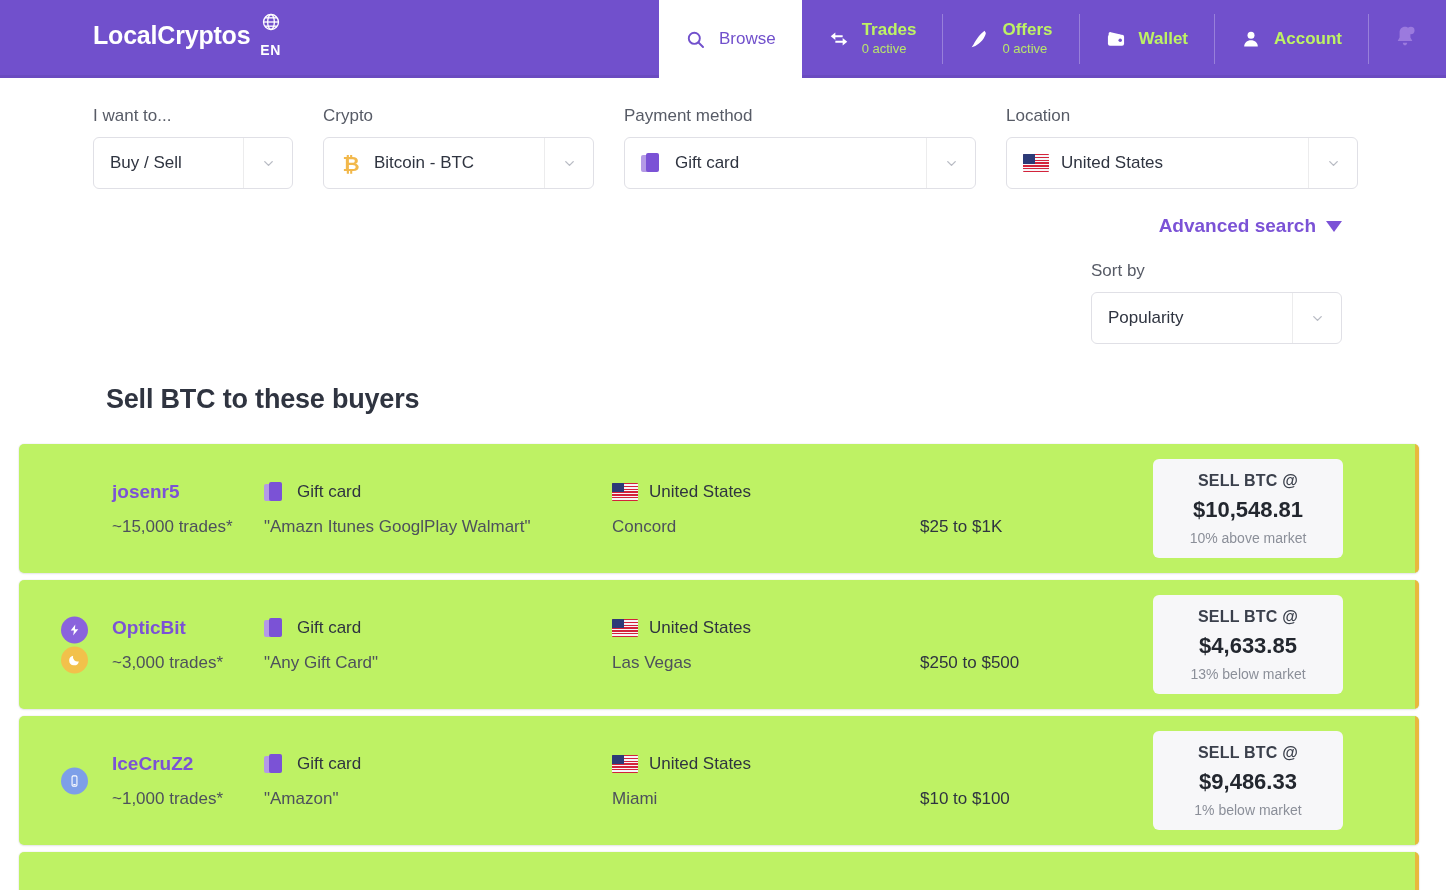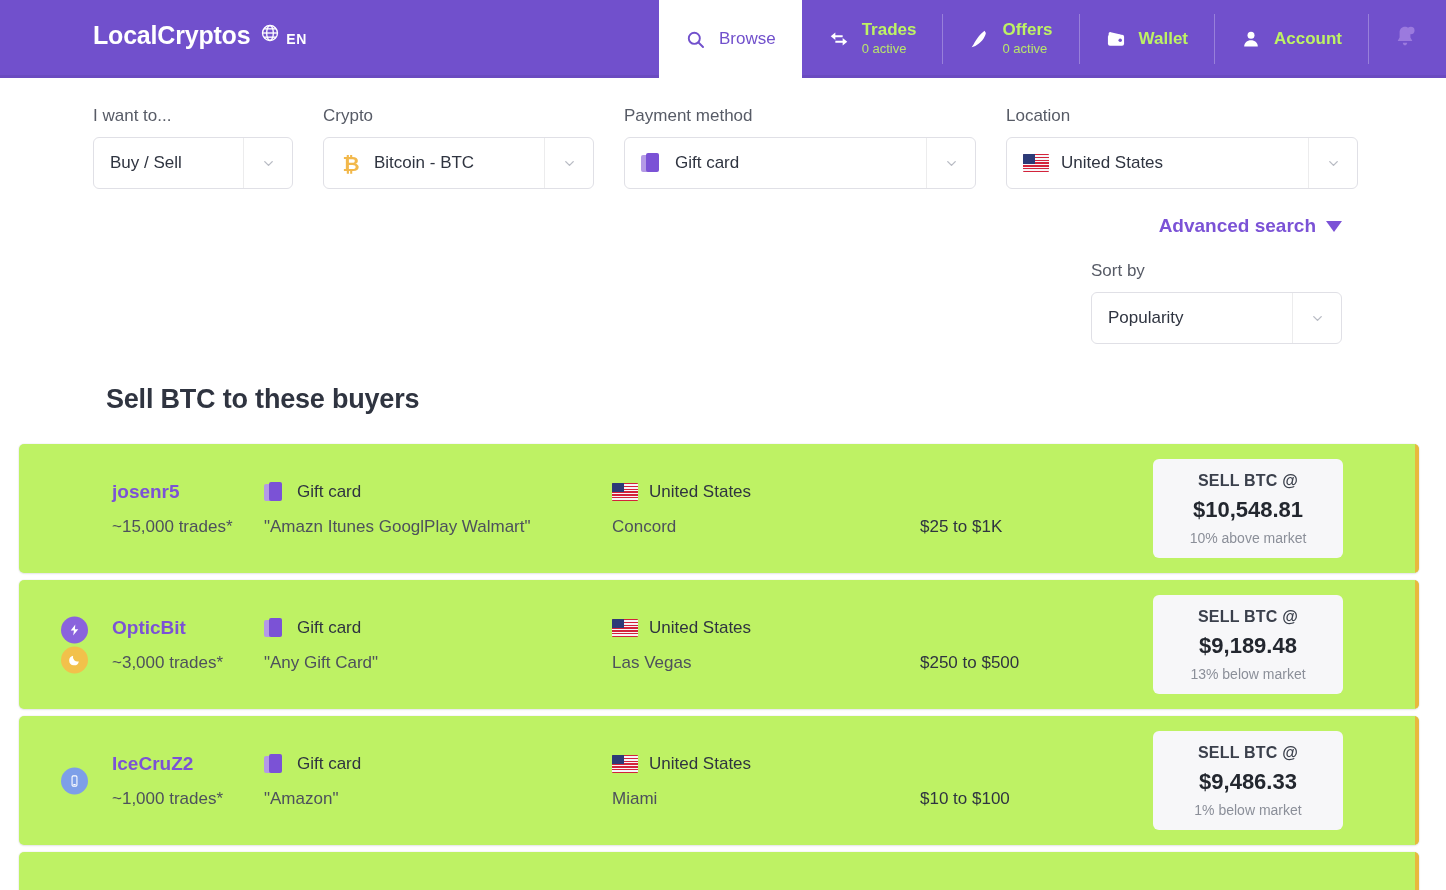--- a/index.html
+++ b/index.html
@@ -27,20 +27,21 @@
   }
   .brand-text {
     color: #ffffff;
     font-size: 25px;
     font-weight: bold;
     letter-spacing: -0.2px;
   }
   .lang {
     display: flex; align-items: flex-end; gap: 6px;
     color: #ffffff;
+    flex-direction: column;
   }
   .globe-icon { display: block; }
   .lang-code { font-size: 14px; font-weight: bold; color: #ffffff; letter-spacing: 0.5px; }
 
   .nav-items { display: flex; align-items: stretch; flex: 0 0 auto; }
   .nav-item {
     position: relative;
     display: flex; align-items: center; justify-content: center;
     gap: 12px;
     padding: 0 26px;
@@ -515,21 +516,21 @@
         </div>
     </div>
     <div class="cell c-range">
       <div class="row-top"></div>
       <div class="row-bot">
           <span class="range-val">$250 to $500</span>
         </div>
     </div>
     <div class="price-box">
       <div class="price-label">SELL BTC @</div>
-      <div class="price-amount">$9,189.48</div>
+      <div class="price-amount">$4,633.85</div>
       <div class="price-market">13% below market</div>
     </div>
   </div>
 
   <div class="offer-card">
     <div class="badges">
       <span class="badge badge-mobile">
         <svg width="13" height="13" viewBox="0 0 24 24" fill="none" stroke="#ffffff" stroke-width="2">
           <rect x="7.5" y="2.6" width="9" height="18.8" rx="2"></rect>
           <line x1="10.6" y1="18.4" x2="13.4" y2="18.4" stroke-linecap="round"></line>

